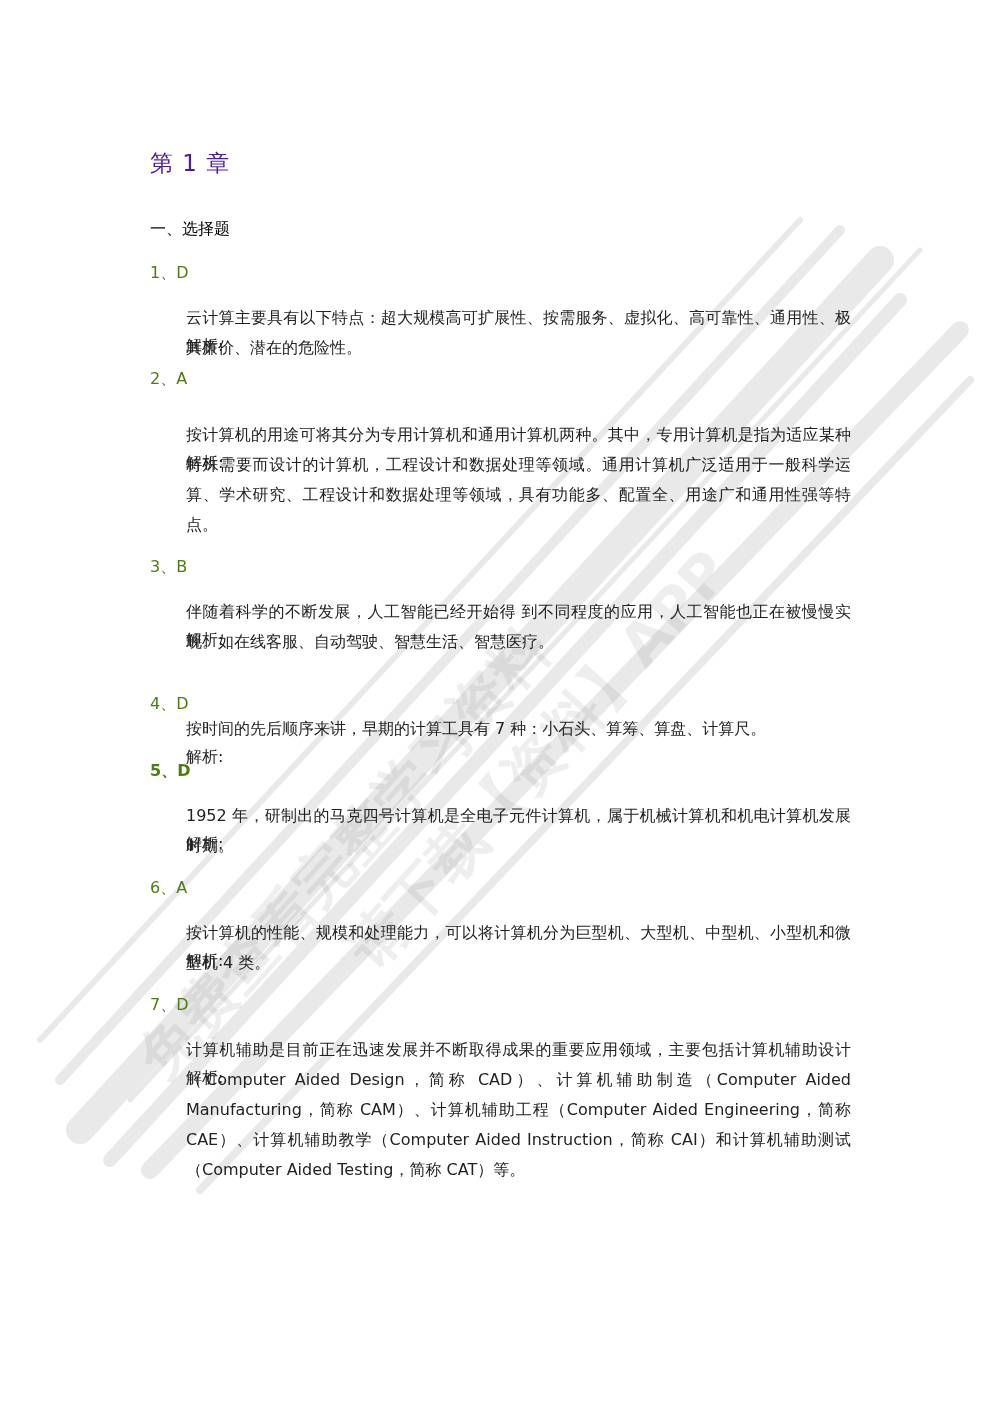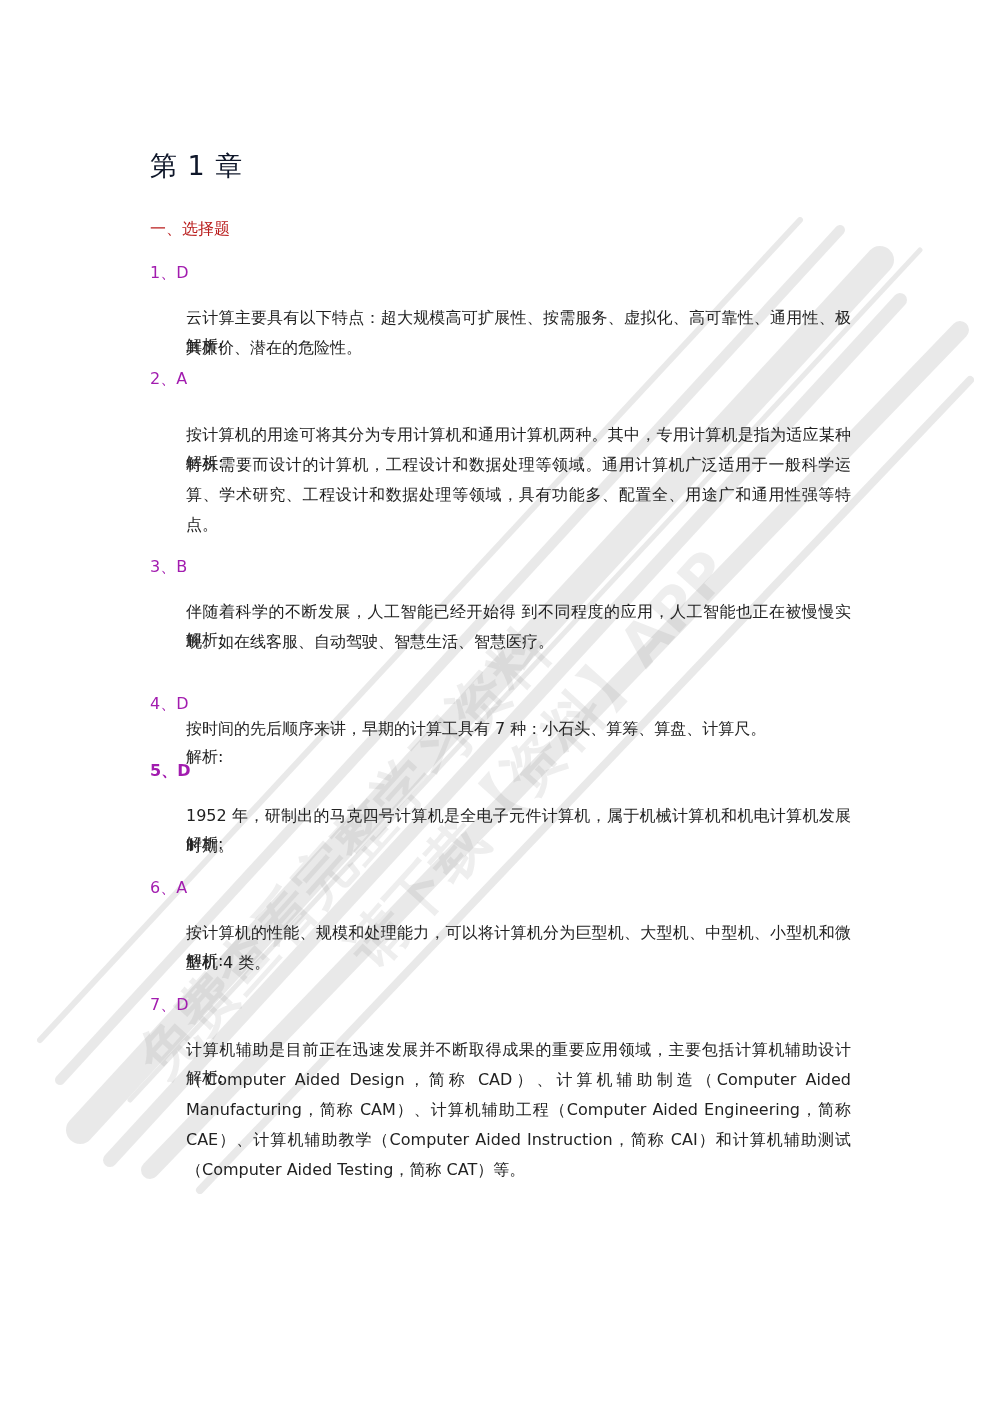--- a/index.html
+++ b/index.html
@@ -34,37 +34,37 @@
     .page {
       position: absolute;
       left: 0; top: 0;
       width: 993px; height: 1404px;
       z-index: 1;
     }
     .chapter-title {
       position: absolute;
       left: 150px;
       top: 148px;
-      font-size: 27px;
+      font-size: 23px;
       font-weight: normal;
-      color: #0f172a;
+      color: #4c1d95;
       letter-spacing: 1px;
     }
     .section-title {
       position: absolute;
       left: 150px;
       top: 219px;
       font-size: 16px;
-      color: #b91c1c;
+      color: #000000;
     }
     .q-answer {
       position: absolute;
       left: 150px;
       font-size: 16px;
-      color: #a21caf;
+      color: #4d7c0f;
     }
     .analysis {
       position: absolute;
       left: 186px;
       width: 665px;
       font-size: 16px;
       line-height: 30px;
       color: #222;
     }
     .analysis .label {

